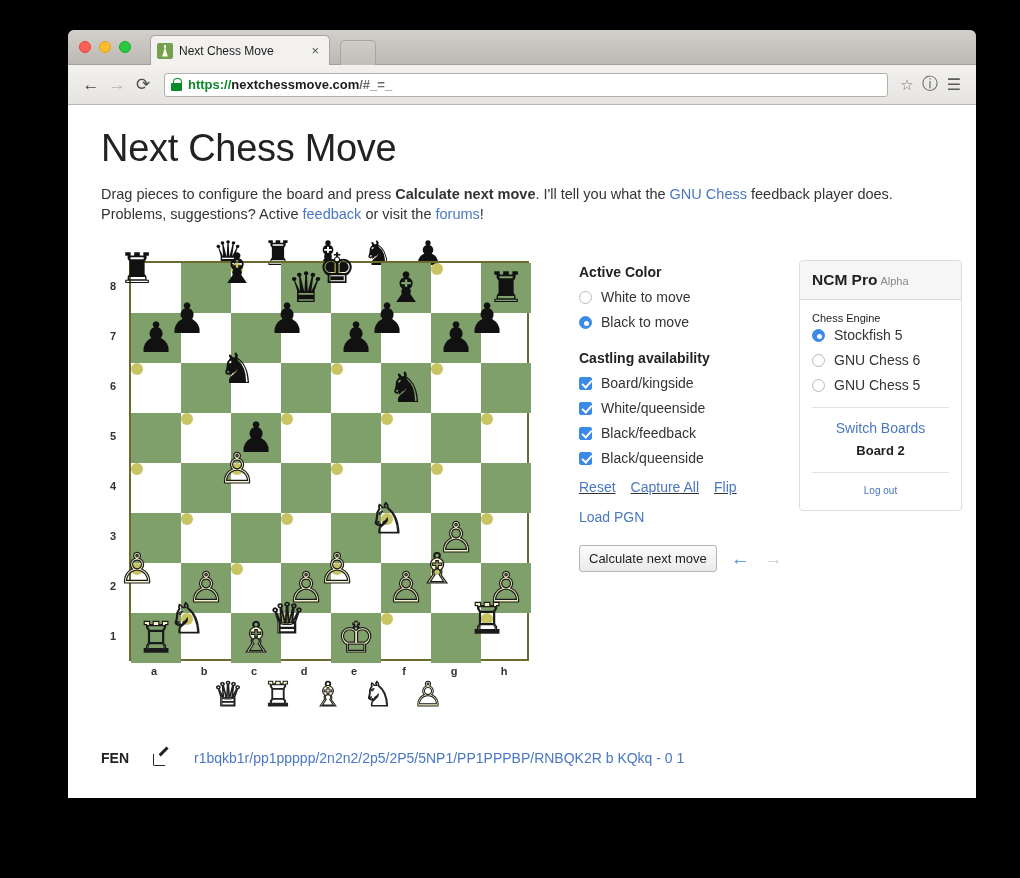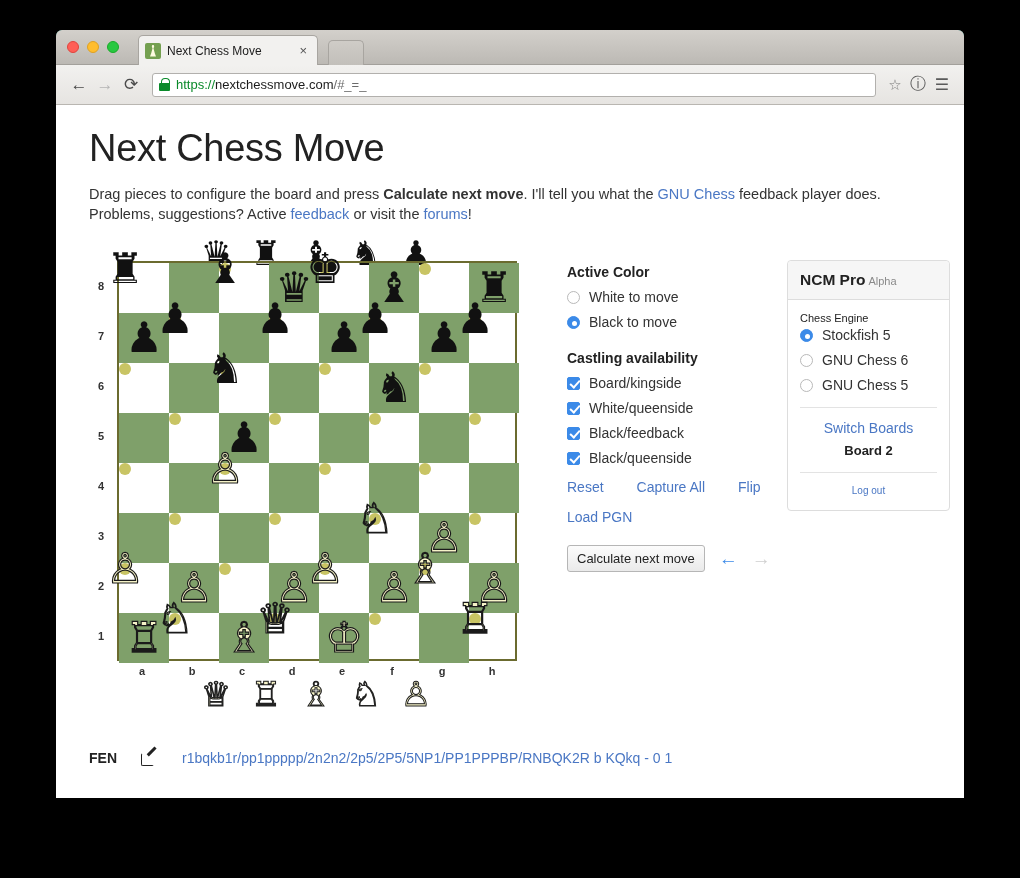--- a/index.html
+++ b/index.html
@@ -7,21 +7,21 @@
     margin: 0; padding: 0;
     width: 1020px; height: 878px;
     background: #000000;
     font-family: "Liberation Sans", sans-serif;
     overflow: hidden;
   }
 
   
   #browser-window {
     position: absolute;
-    left: 56px; top: 30px;
+    left: 68px; top: 30px;
     width: 908px; height: 768px;
     background: #0f766e;
     border-radius: 6px 6px 0 0;
     overflow: hidden;
     box-shadow: 0 2px 10px rgba(0,0,0,0.5);
   }
 
   
   #tab-strip {
     position: relative;
@@ -115,21 +115,21 @@
     content: ""; position: absolute;
     left: 2px; top: 0; width: 7px; height: 7px;
     border: 1.6px solid #0a8a2a; border-bottom: none;
     border-radius: 4px 4px 0 0;
   }
   #lock-icon::after {
     content: ""; position: absolute;
     left: 0; top: 5px; width: 11px; height: 8px;
     background: #0a8a2a; border-radius: 1px;
   }
-  #url-text { font-size: 13px; white-space: nowrap; }
+  #url-text { font-size: 13px; white-space: nowrap; font-weight: bold; }
   #url-text .scheme { color: #0a8a2a; }
   #url-text .host { color: #1c1c1c; }
   #url-text .path { color: #6b6b6b; }
   #star-btn {
     width: 22px; height: 22px; flex: 0 0 auto;
     display: flex; align-items: center; justify-content: center;
     font-size: 15px; color: #7d7d7d; cursor: pointer;
   }
   #info-btn, #menu-btn {
     width: 24px; height: 24px; flex: 0 0 auto;
@@ -263,21 +263,21 @@
   }
   .cbox.on { background: #3b8ae8; border-color: #3b8ae8; }
   .cbox.on::after {
     content: ""; position: absolute;
     left: 3.5px; top: 0.5px; width: 4px; height: 8px;
     border: solid #fff; border-width: 0 2px 2px 0;
     transform: rotate(42deg);
   }
   .opt-label { font-size: 14px; color: #333; }
   .ctl-gap { height: 11px; }
-  #link-row-1 { margin-top: 13px; display: flex; gap: 33px; font-size: 14px; }
+  #link-row-1 { margin-top: 13px; display: flex; gap: 15px; font-size: 14px; text-decoration: underline; }
   #link-row-2 { margin-top: 14px; font-size: 14px; }
   #calc-row { margin-top: 20px; display: flex; align-items: center; gap: 14px; }
   #calc-btn {
     background: linear-gradient(#fcfcfc, #eaeaea);
     border: 1px solid #b6b6b6;
     border-radius: 3px;
     padding: 5px 9px;
     font-size: 13px; color: #222;
     font-family: "Liberation Sans", sans-serif;
     cursor: pointer;

